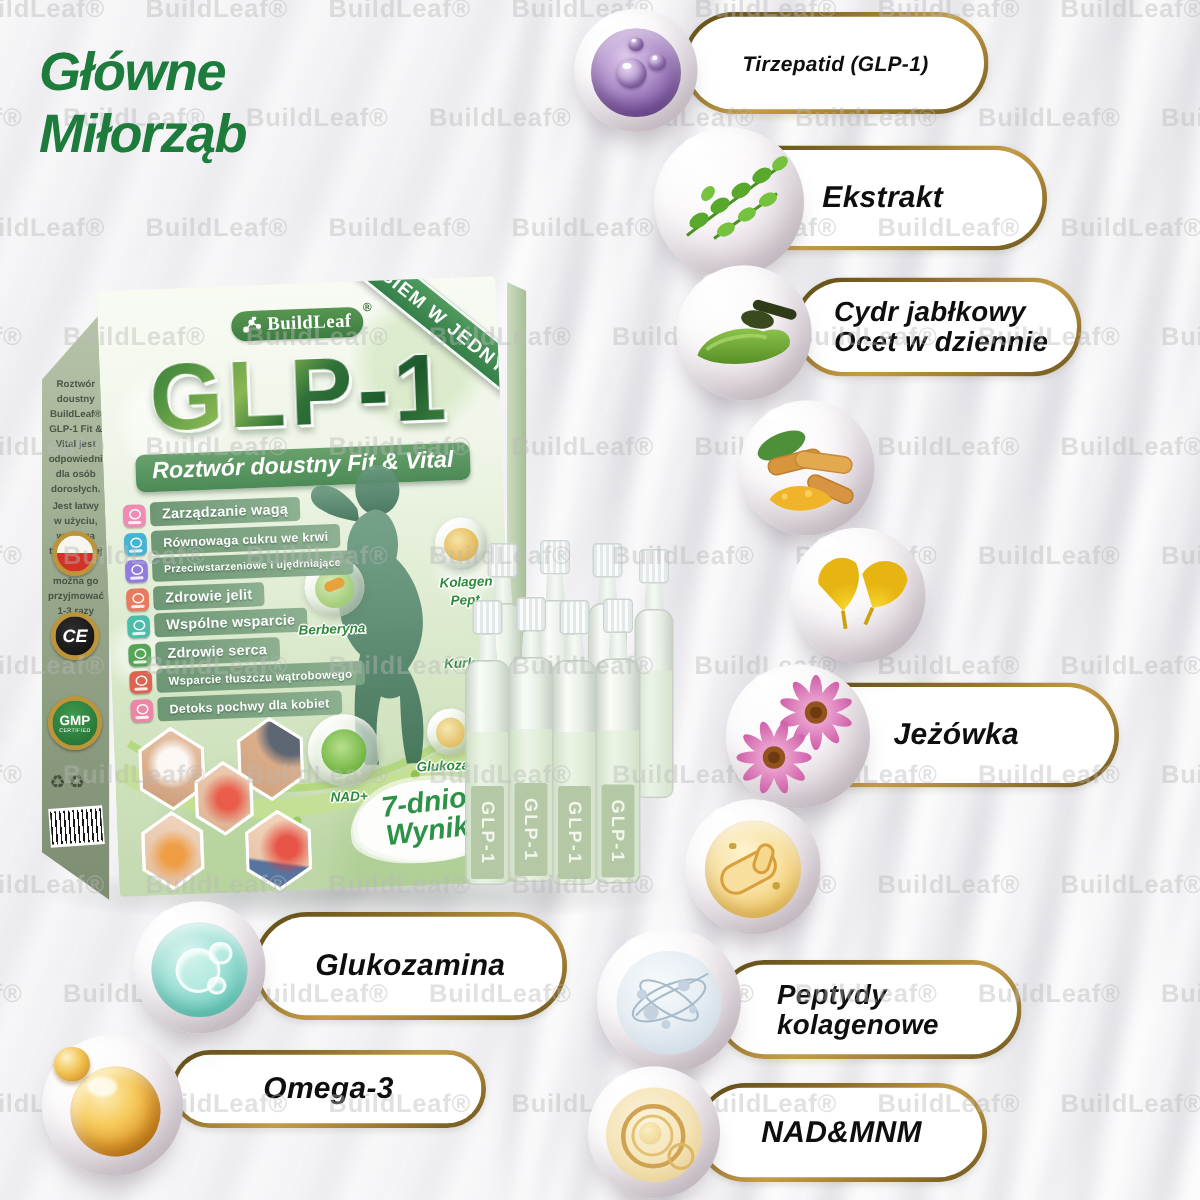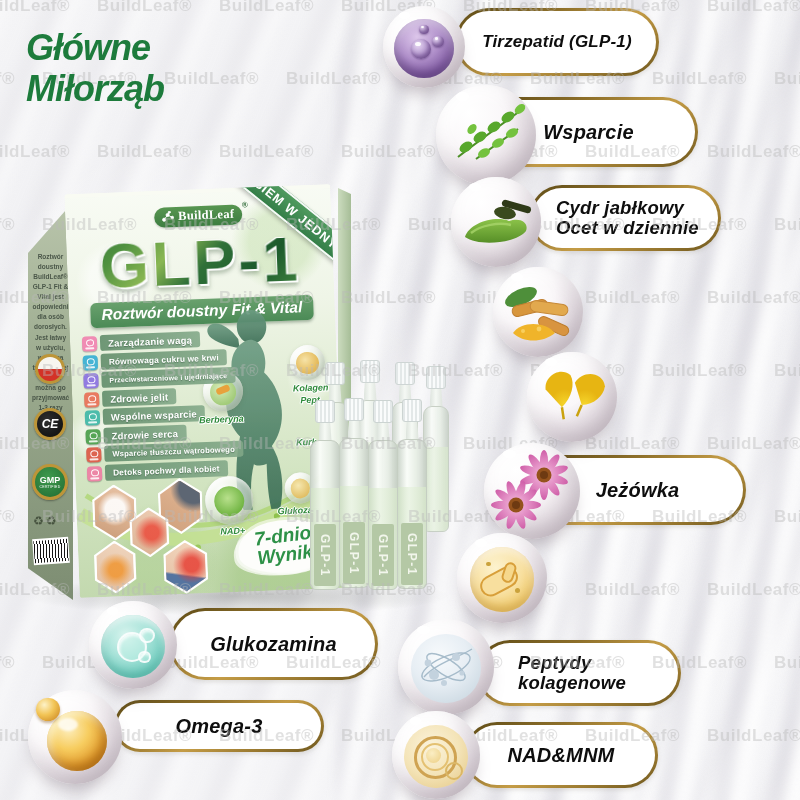--- a/index.html
+++ b/index.html
@@ -320,24 +320,24 @@
     </div>
   <div class="amp" style="left:397px;top:399px" data-name="ampoule-glp1">
       <div class="amp-cap"></div>
       <div class="amp-neck"></div>
       <div class="amp-body">
         <div class="amp-label" data-name="ampoule-label">GLP-1</div>
       </div>
     </div>
 
   <div class="pill" style="left:455px;top:8px;width:204px;height:68px" data-name="ingredient-pill-tirzepatid">
-      <div class="pill-text it" style="font-size:17px" data-name="ingredient-label">Tirzepatid (GLP-1)</div>
+      <div class="pill-text it" style="font-size:14px" data-name="ingredient-label">Tirzepatid (GLP-1)</div>
     </div>
   <div class="pill" style="left:479px;top:97px;width:219px;height:70px" data-name="ingredient-pill-moringa">
-      <div class="pill-text it" data-name="ingredient-label">Wsparcie</div>
+      <div class="pill-text it" data-name="ingredient-label">Ekstrakt</div>
     </div>
   <div class="pill left" style="left:529px;top:185px;width:192px;height:66px;padding-left:24px" data-name="ingredient-pill-cydr">
       <div class="pill-text it two" data-name="ingredient-label">
         <div>Cydr jabłkowy</div>
         <div>Ocet w dziennie</div>
       </div>
     </div>
   <div class="pill" style="left:529px;top:455px;width:217px;height:70px" data-name="ingredient-pill-jezowka">
       <div class="pill-text it" data-name="ingredient-label">Jeżówka</div>
     </div>

